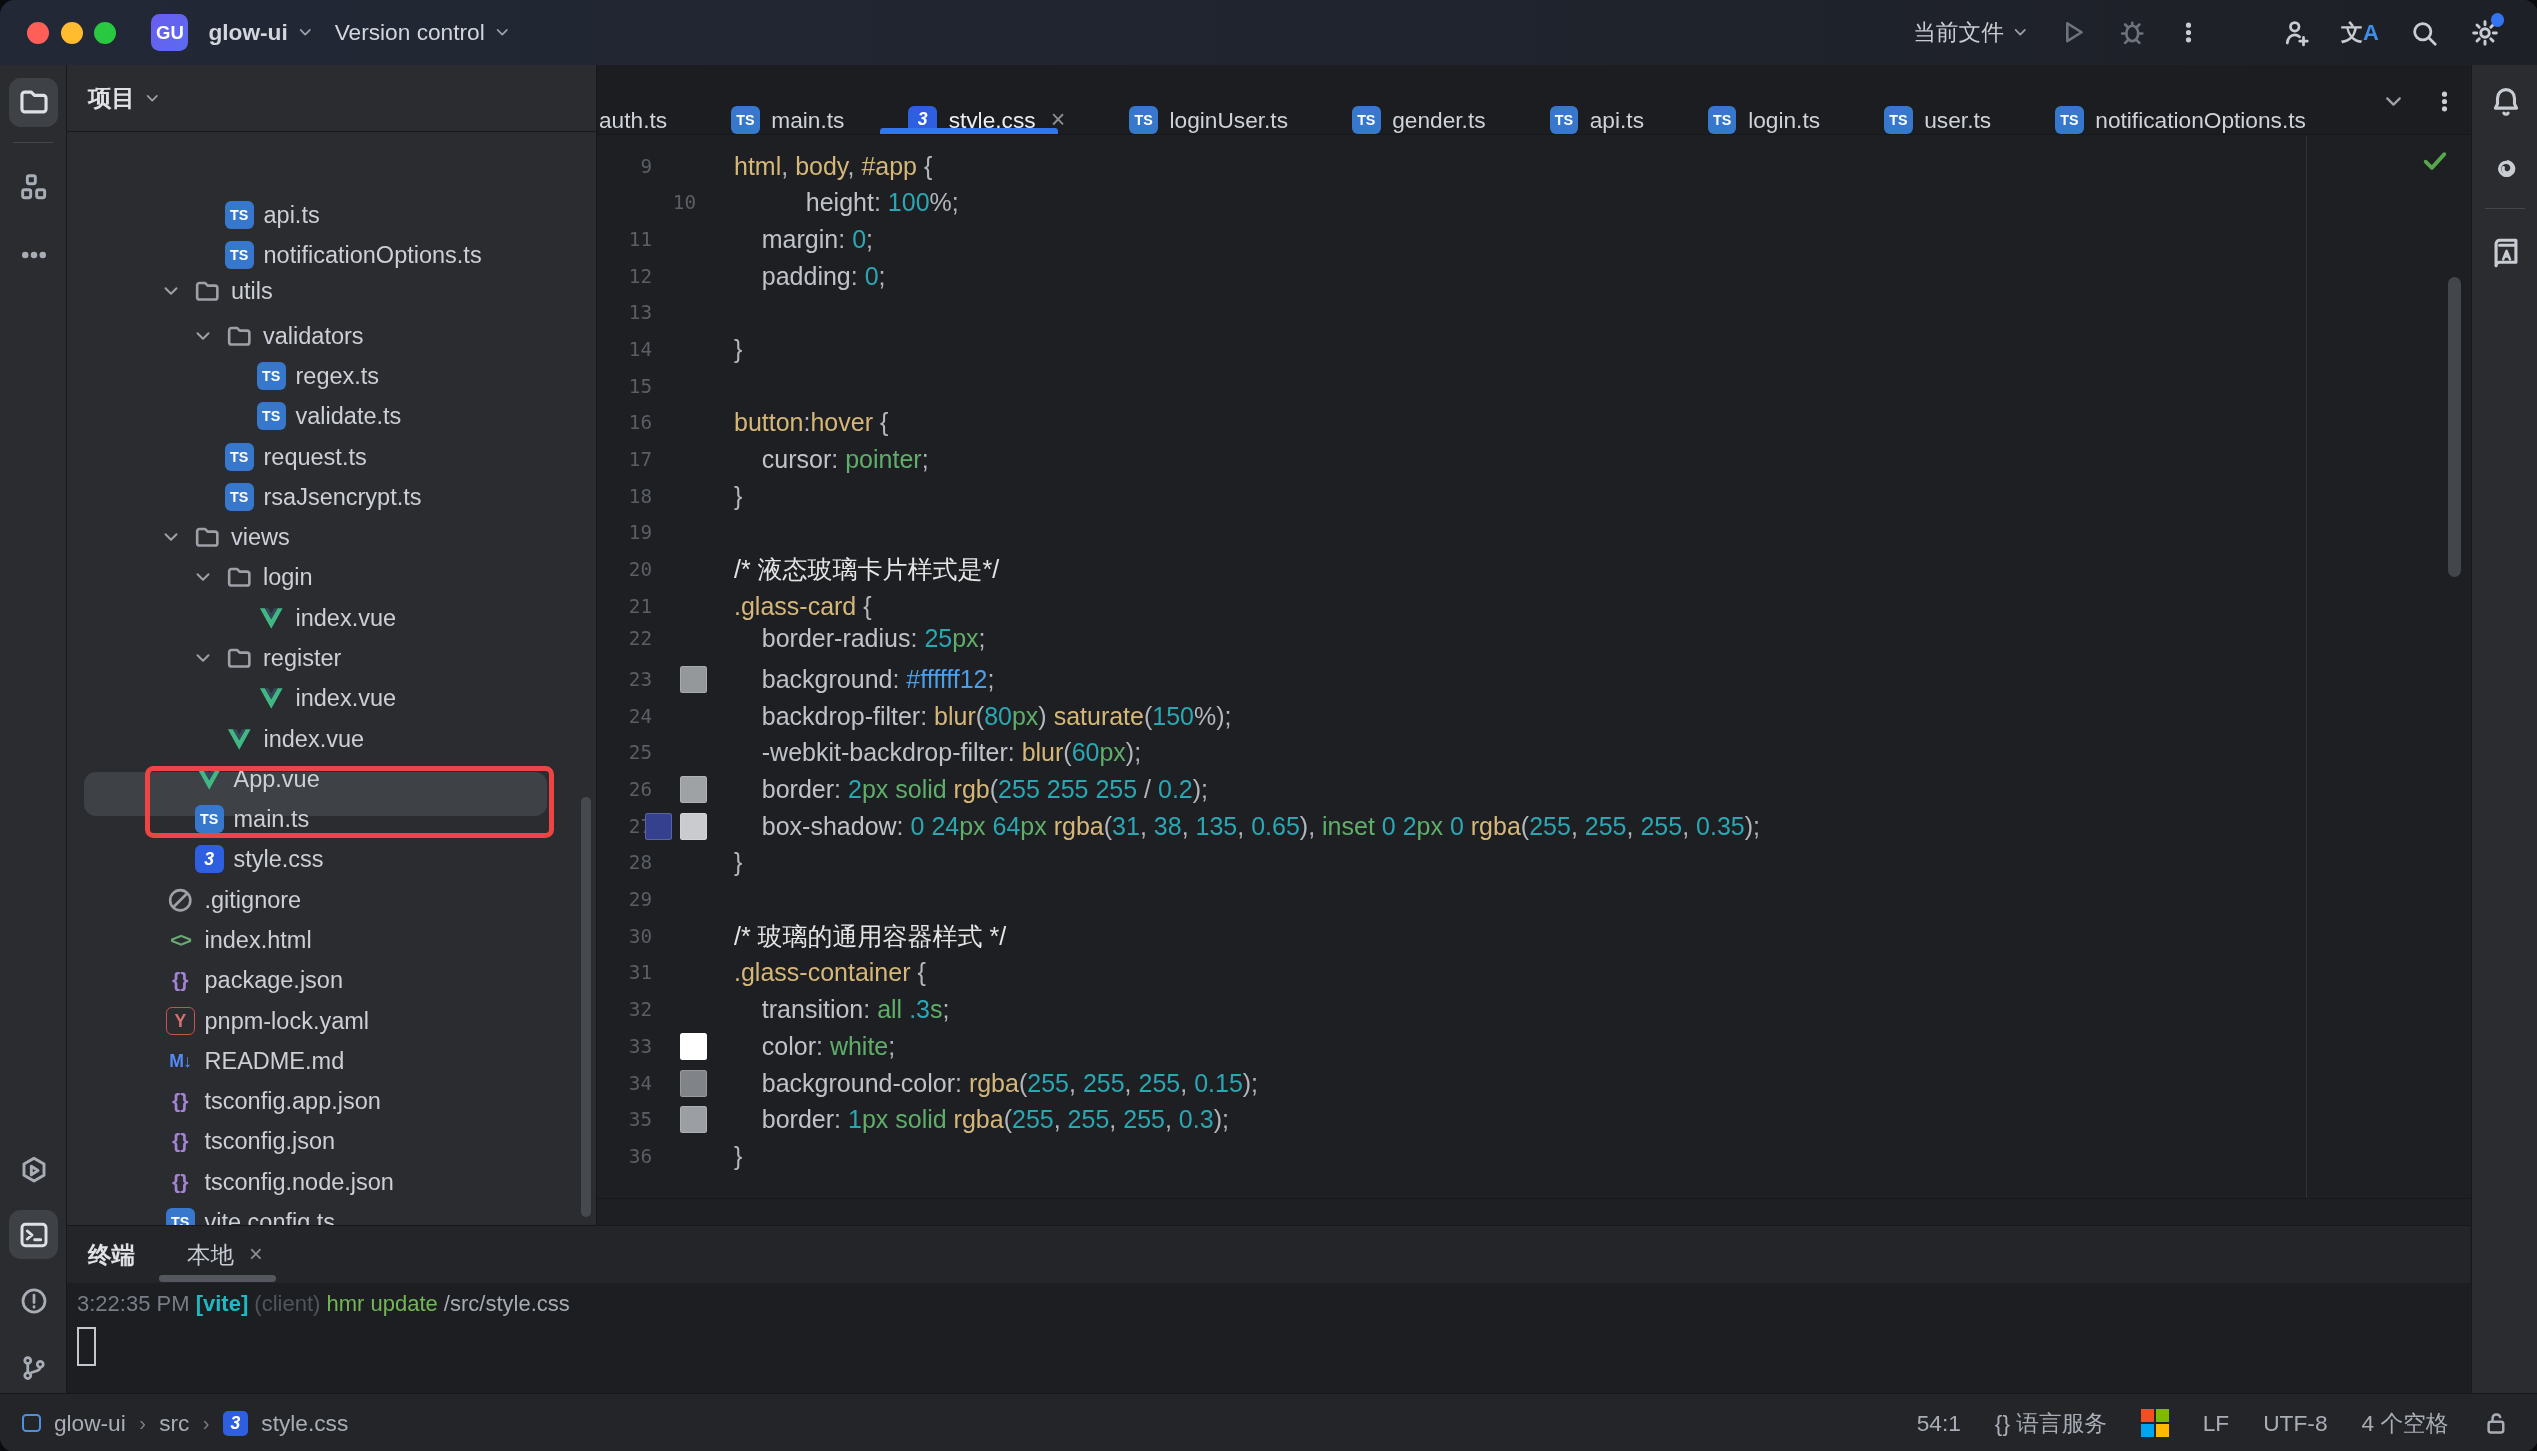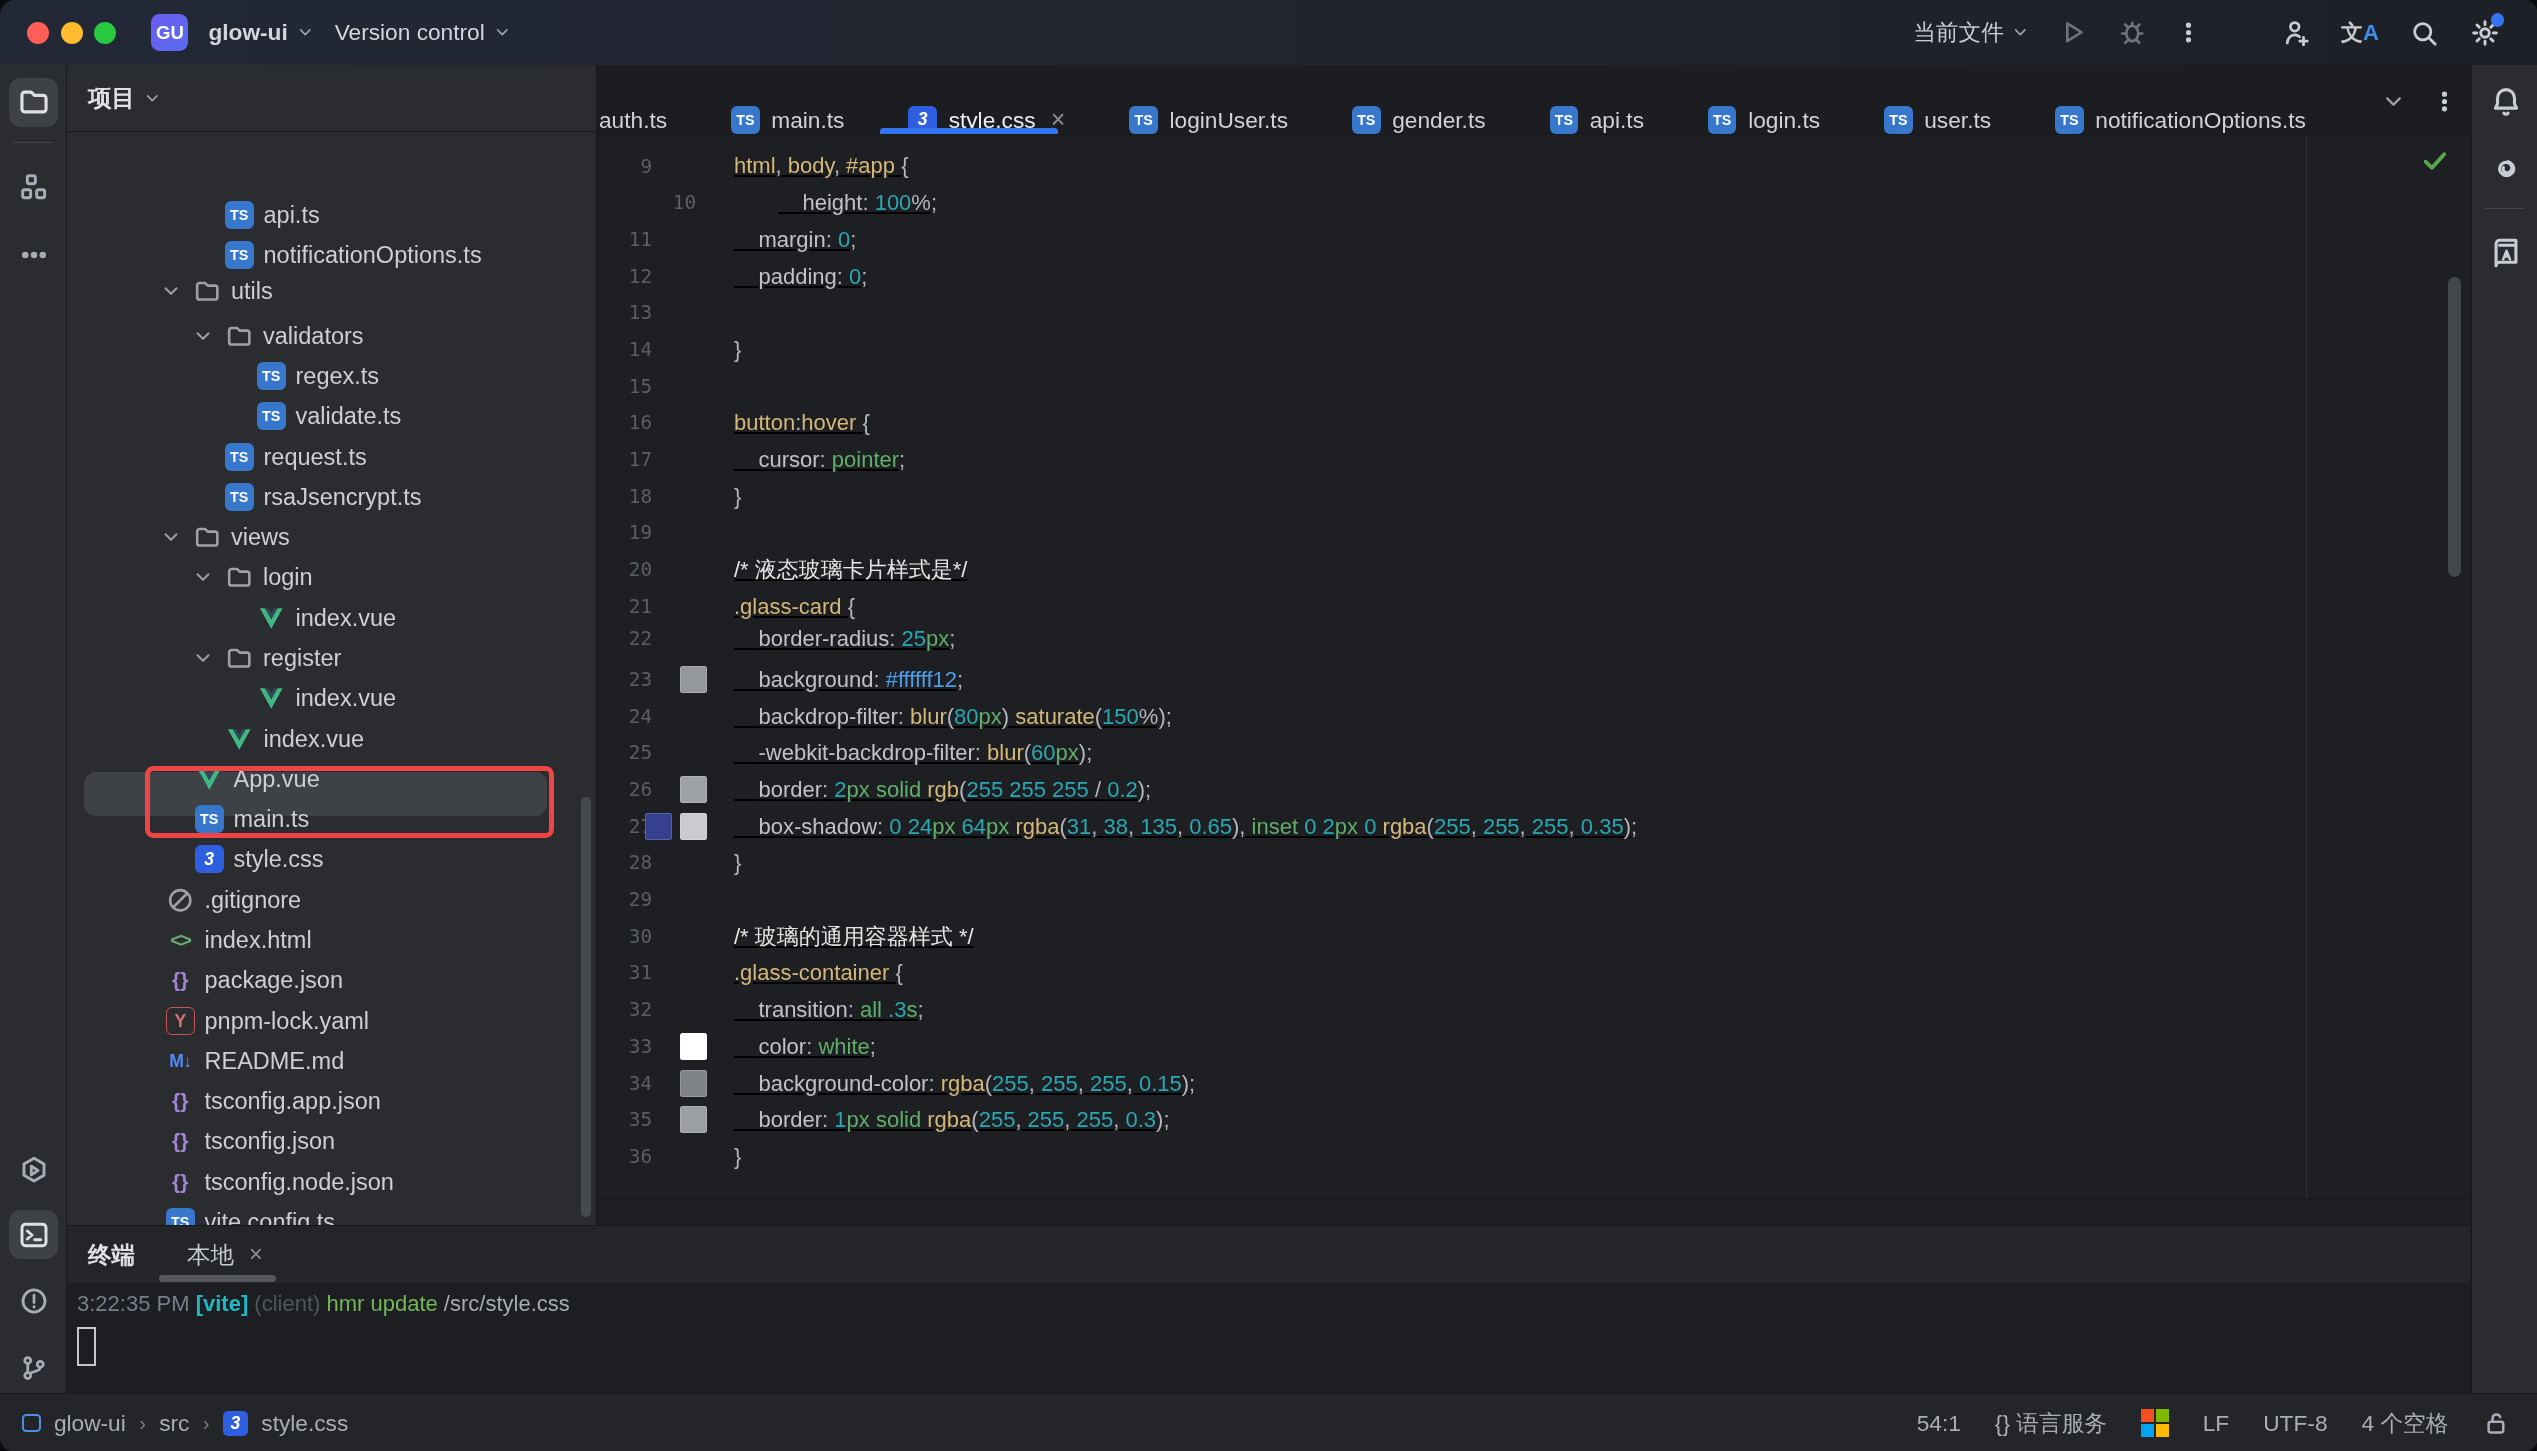--- a/index.html
+++ b/index.html
@@ -59,21 +59,21 @@
   .ficon.html{color:#6AAB73;font-size:20px;letter-spacing:-1.7px;}
   .ficon.md{color:#548AF7;font-size:17.6px;letter-spacing:-0.8px;}
 
   
   .editor{position:absolute;left:597px;top:136px;width:1873px;height:1089px;background:#1E1F22;}
   .editor-bottom{position:absolute;left:0;top:1062px;width:100%;border-top:1.7px solid #17181B;}
   .guide{position:absolute;left:1709px;top:0;height:1062px;border-left:1.7px solid #303236;}
   .code-line{position:absolute;left:0;width:100%;height:37px;display:flex;align-items:center;}
   .lnum{position:absolute;left:0;width:55px;text-align:right;color:#5A5F66;font-family:"DejaVu Sans Mono",monospace;font-size:19.3px;}
   .sw{position:absolute;width:27px;height:27px;border-radius:2.5px;border:0.8px solid rgba(255,255,255,0.18);}
-  .ctext{position:absolute;left:137px;font-family:"DejaVu Sans Mono",monospace;font-size:22px;white-space:pre;text-decoration:underline;}
+  .ctext{position:absolute;left:137px;font-family:"DejaVu Sans Mono",monospace;font-size:25px;white-space:pre;}
   .tk-sel{color:#D5B778}.tk-prop{color:#BFC3C9}.tk-pun{color:#B2B6BD}.tk-num{color:#29A8B4}
   .tk-unit{color:#5FAF6A}.tk-kw{color:#5FAF6A}.tk-func{color:#D5B778}.tk-com{color:#e5e5e5}.tk-hex{color:#4D9EE8}
   .ed-check{position:absolute;left:1823px;top:10px;}
   .ed-scroll{position:absolute;left:1851px;top:141px;width:13.4px;height:300px;border-radius:6.7px;background:#43464B;}
 
   
   .terminal{position:absolute;left:67px;top:1225px;width:2403px;height:168px;background:#1C1E21;border-top:1.7px solid #17181B;}
   .term-header{position:absolute;left:0;top:0;width:100%;height:57px;background:#232529;display:flex;align-items:center;}
   .term-title{margin-left:21px;color:#DFE1E5;font-size:23.5px;font-weight:bold;}
   .term-tab{margin-left:52px;display:flex;align-items:center;gap:15px;color:#C6CAD1;font-size:23.5px;}

